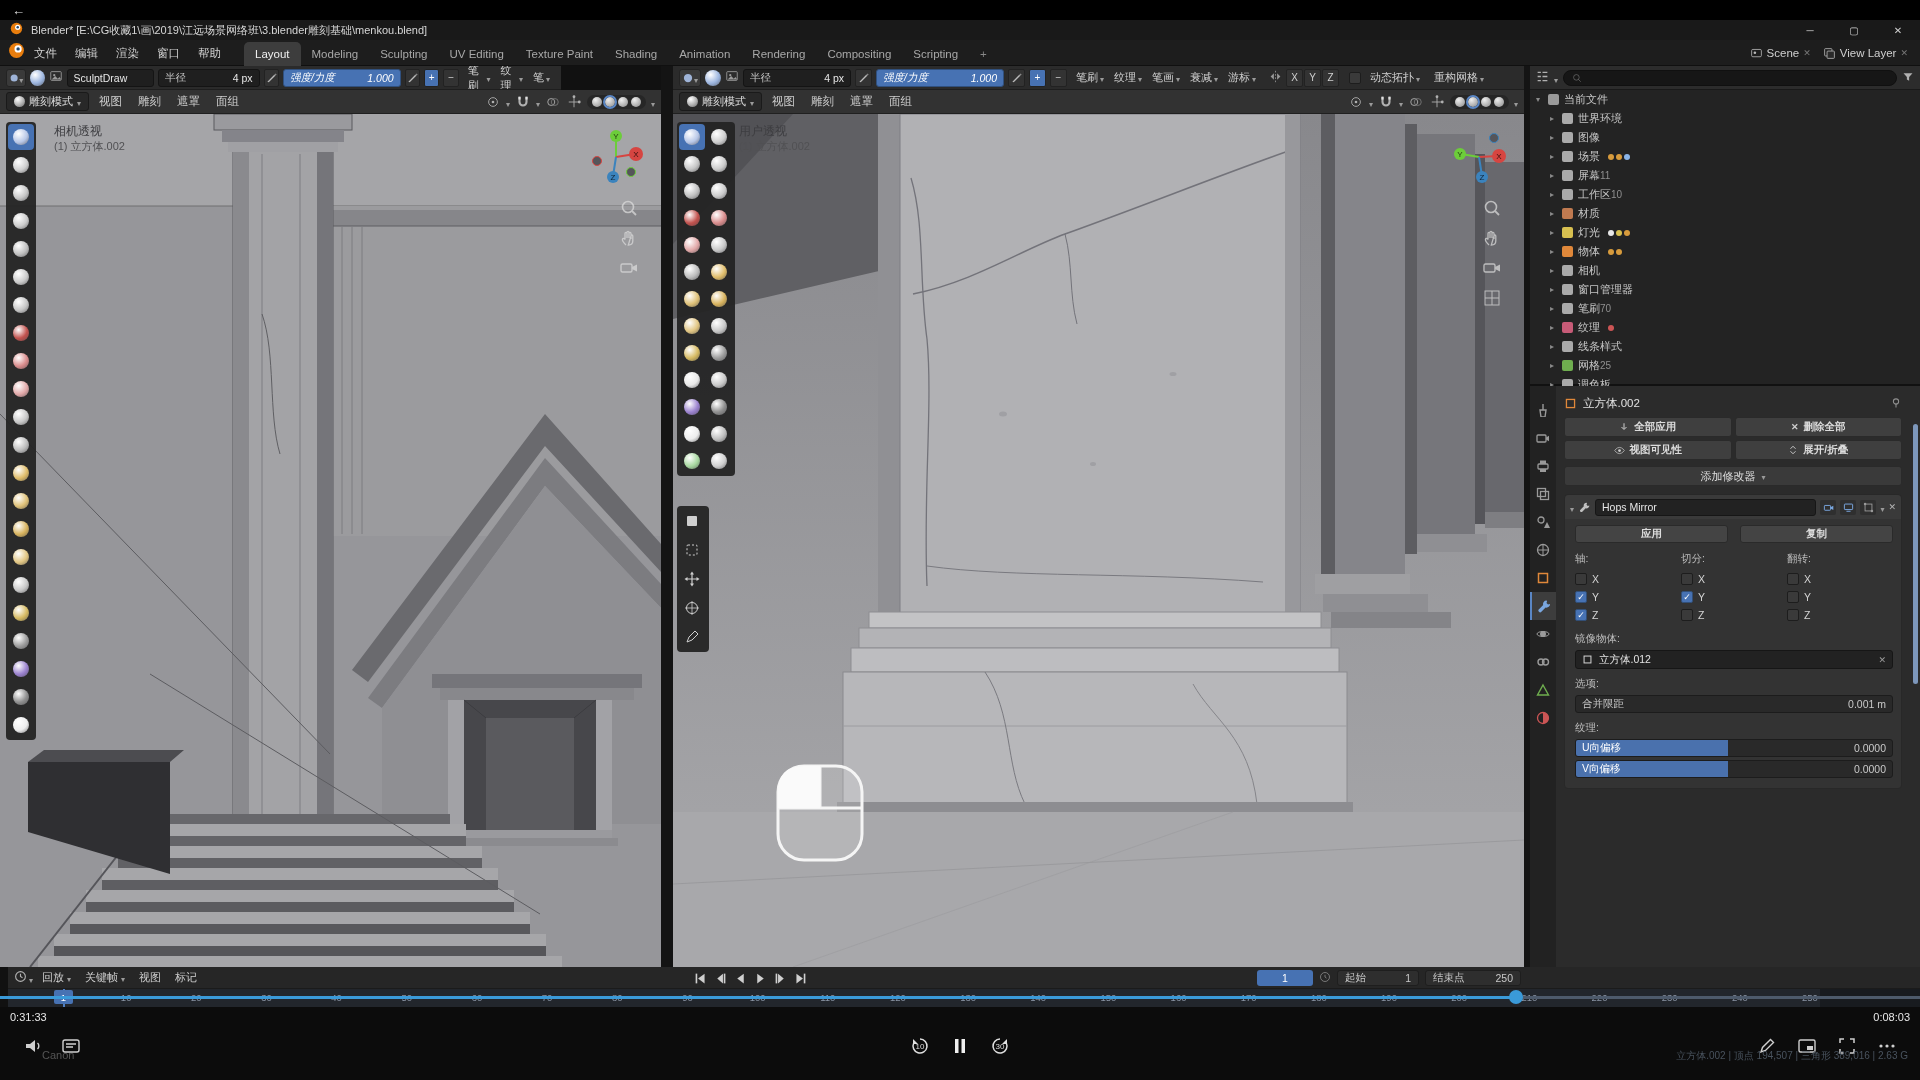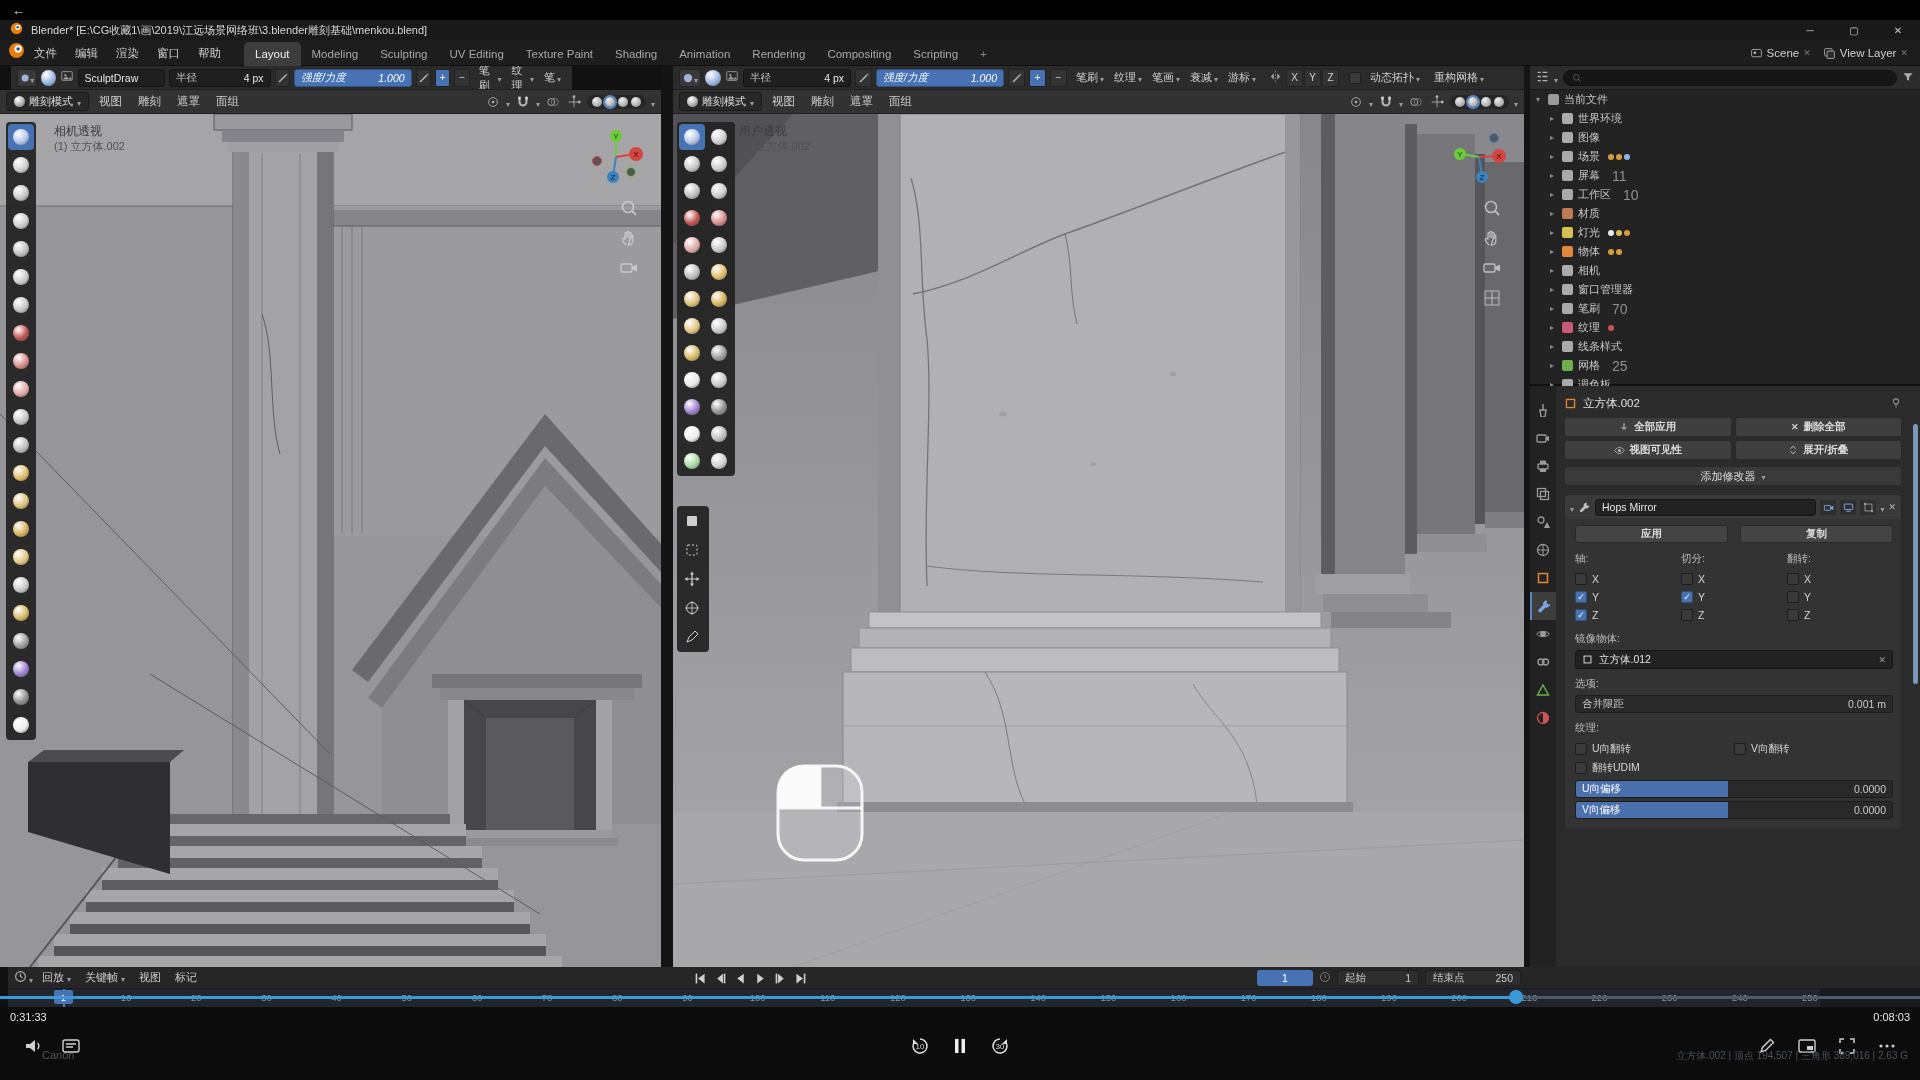--- a/index.html
+++ b/index.html
@@ -77,21 +77,21 @@
   
   .outliner { left:1530px; top:66px; width:390px; height:318px; background:#232323; }
   .ol-head { height:24px; background:#2c2c2c; border-bottom:1px solid #191919;
     display:flex; align-items:center; gap:5px; padding:0 6px; }
   .search-box { flex:1; height:16px; background:#161616; border:1px solid #101010;
     border-radius:8px; display:flex; align-items:center; padding:0 8px; }
   .ol-row { height:19px; display:flex; align-items:center; font-size:11px; color:#c5c5c5; padding-left:20px; position:relative; }
   .ol-row.root { padding-left:6px; }
   .ol-caret { width:12px; color:#8a8a8a; font-size:8px; }
   .ol-ic { width:11px; height:11px; border-radius:2px; margin-right:5px; flex:none; }
-  .ol-badge { font-size:14px; color:#8f8f8f; margin-left:12px; }
+  .ol-badge { font-size:10px; color:#8f8f8f; margin-left:0; }
   .ol-dots { display:flex; gap:2px; margin-left:8px; }
   .ol-dots i { width:6px; height:6px; border-radius:50%; display:block; }
 
   
   .props { left:1530px; top:386px; width:390px; height:581px; background:#2b2b2b; }
   .tabstrip { position:absolute; left:0; top:0; width:26px; height:581px; background:#222; }
   .ptab { width:26px; height:28px; display:flex; align-items:center; justify-content:center; }
   .ptab.active { background:#3d3d3d; border-left:2px solid #5a86c4; }
   .ptab svg { width:14px; height:14px; }
   .props-content { position:absolute; left:26px; top:0; width:356px; height:581px; padding:6px 10px 0 8px; }
@@ -234,21 +234,21 @@
         <svg width="13" height="13" viewBox="0 0 16 16">
             <rect x="2" y="2" width="9" height="9" rx="1" fill="none" stroke="#b8b8b8"></rect>
             <rect x="5" y="5" width="9" height="9" rx="1" fill="#2a2a2a" stroke="#b8b8b8"></rect>
           </svg>
         <span>View Layer</span>
         <span class="x">✕</span>
       </span>
     </div>
   </div>
 
-  <div class="abs toolrow" style="left:11px;width:561px">
+  <div class="abs toolrow" style="left:0;width:561px">
     <div class="icon-btn">
       <svg width="12" height="12" viewBox="0 0 16 16">
           <circle cx="8" cy="8" r="5.5" fill="#9fb4d8"></circle>
         </svg>
         <span class="cd"></span>
     </div>
     <span class="sphere" style="background:radial-gradient(circle at 35% 30%, #fff, #9db6e0 55%, #3f3f42 120%)"></span>
     <span>
       <svg width="14" height="14" viewBox="0 0 16 16">
           <rect x="2" y="3" width="12" height="10" rx="1" fill="none" stroke="#9a9a9a"></rect>
@@ -1160,34 +1160,20 @@
             <span>立方体.012</span>
             <span style="flex:1"></span>
             <span style="font-size:9px;color:#9a9a9a">✕</span>
           </div>
           <div class="sec-label">选项:</div>
           <div class="num-field">
             <span class="lab">合并限距</span>
             <span class="val">0.001 m</span>
           </div>
           <div class="sec-label">纹理:</div>
-          <div id="mod-texopts" class="cb-wrap">
-              <label class="cb-item">
-                <span class="cb"></span>
-                <span>U向翻转</span>
-              </label>
-              <label class="cb-item">
-                <span class="cb"></span>
-                <span>V向翻转</span>
-              </label>
-              <label class="cb-item">
-                <span class="cb"></span>
-                <span>翻转UDIM</span>
-              </label>
-            </div>
           <div class="num-field">
             <span class="fill"></span>
             <span class="lab" style="color:#fff">U向偏移</span>
             <span class="val">0.0000</span>
           </div>
           <div class="num-field">
             <span class="fill"></span>
             <span class="lab" style="color:#fff">V向偏移</span>
             <span class="val">0.0000</span>
           </div>

